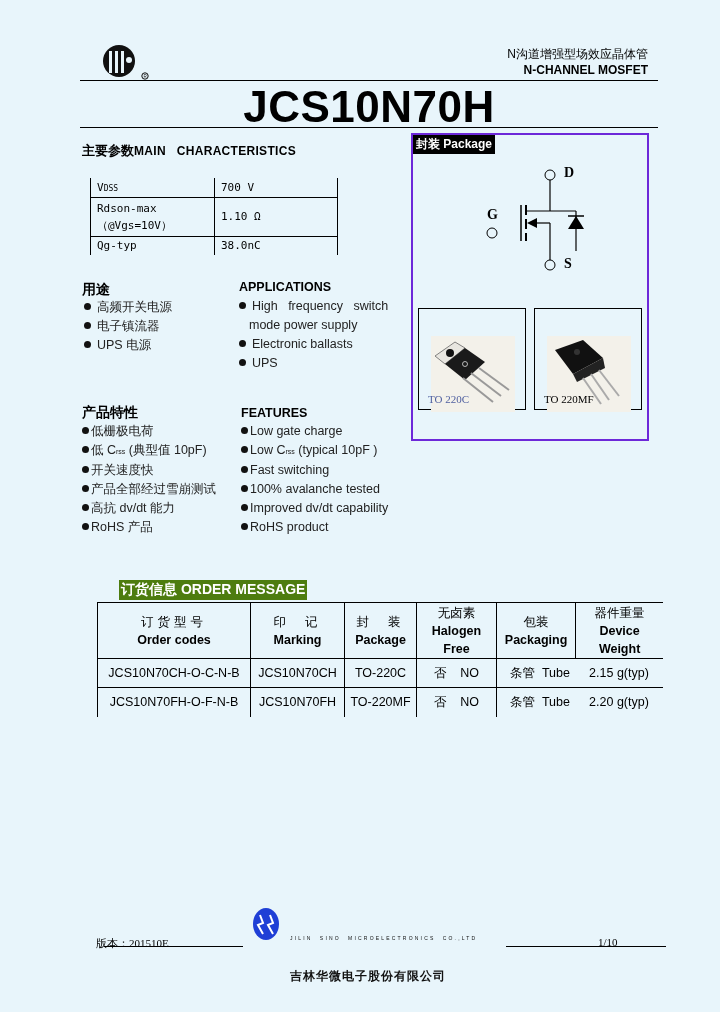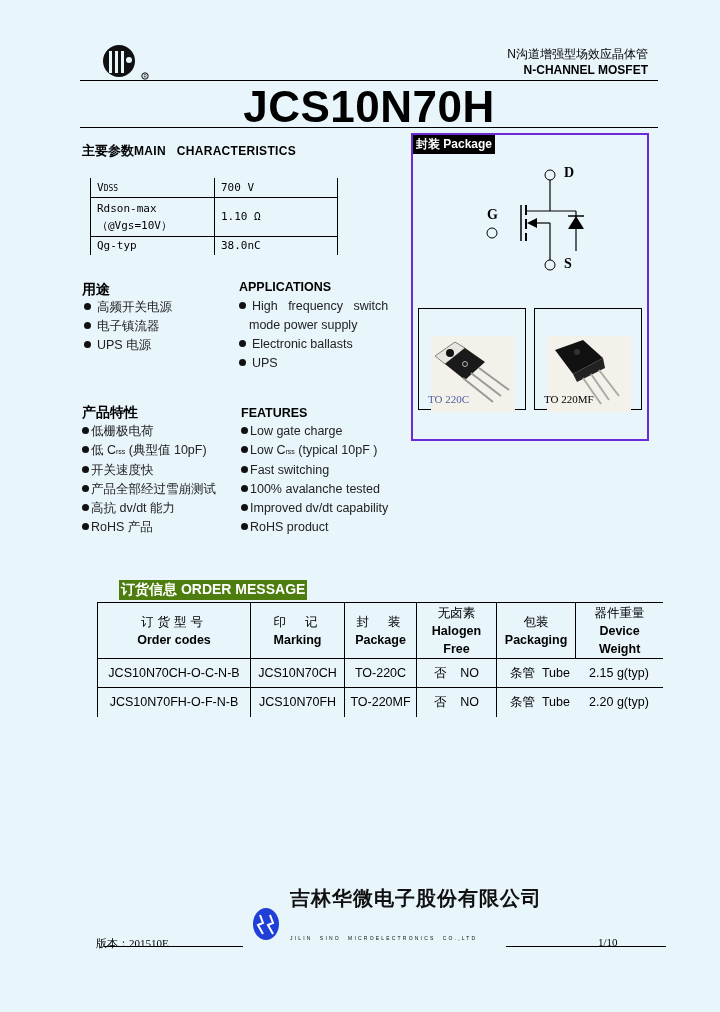--- a/index.html
+++ b/index.html
@@ -50,21 +50,21 @@
   table.om td:first-child, table.om th:first-child { border-left: 1px solid #000; }
   table.om td:last-child, table.om th:last-child { border-right: none; }
   table.om tr:last-child td { border-bottom: none; }
 
   
   .ver { left: 96px; top: 936px; font-family: "Liberation Serif", serif; font-size: 11px; }
   .f-rule-l { left: 104px; top: 946px; width: 139px; height: 1px; background: #000; }
   .f-rule-r { left: 506px; top: 946px; width: 160px; height: 1px; background: #000; }
   .page { left: 598px; top: 936px; font-family: "Liberation Serif", serif; font-size: 11px; }
   .co-logo { left: 251px; top: 907px; width: 30px; height: 34px; }
-  .co-cn { left: 290px; top: 885px; font-size: 20px; font-weight: bold; letter-spacing: 1px; color: #111; }
+  .co-cn { left: 290px; top: 968px; font-size: 12px; font-weight: bold; letter-spacing: 1px; color: #111; }
   .co-en { left: 290px; top: 935px; font-size: 5px; letter-spacing: 2.2px; color: #111; }
 </style>
 </head>
 <body>
 
 <svg class="abs logo" viewBox="0 0 50 38">
   <circle cx="18" cy="18" r="16" fill="#111"></circle>
   <rect x="8" y="8" width="3" height="22" fill="#e8f5fb"></rect>
   <rect x="14" y="8" width="3" height="22" fill="#e8f5fb"></rect>
   <rect x="20" y="8" width="3" height="22" fill="#e8f5fb"></rect>

